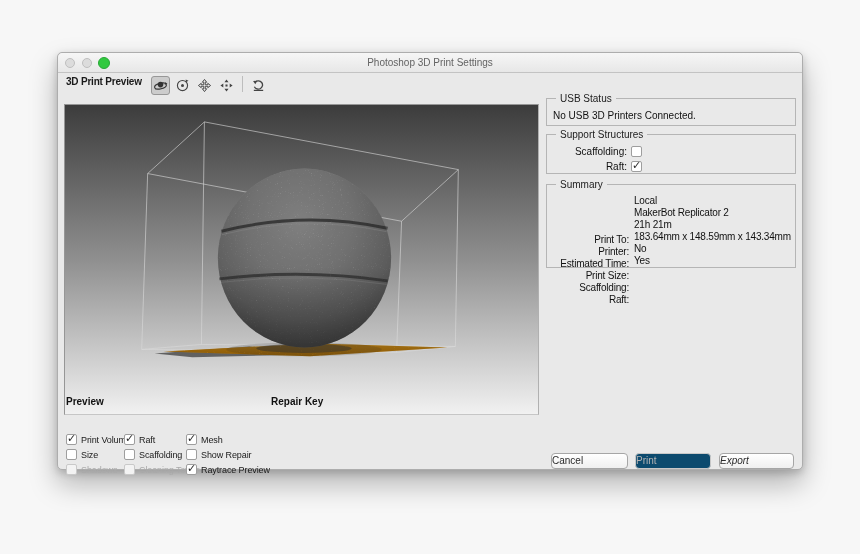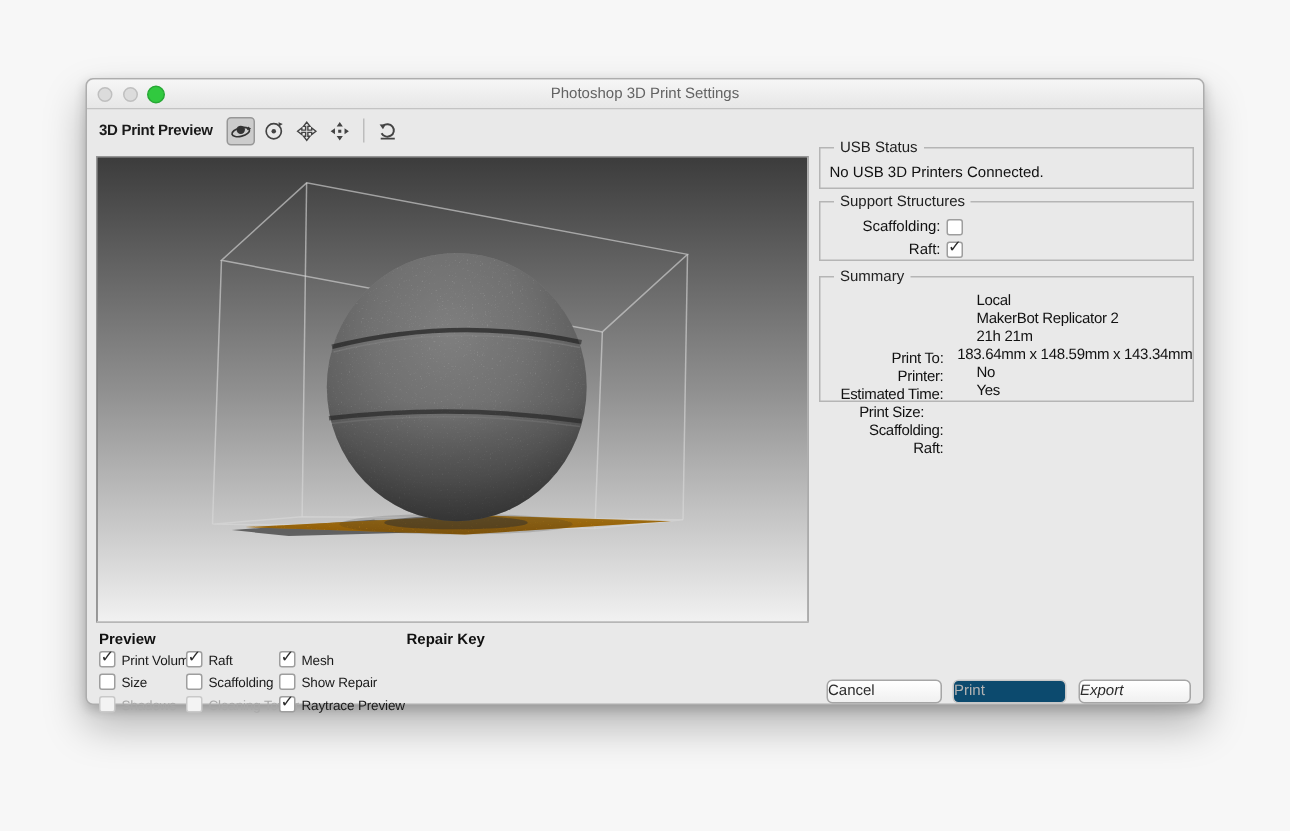--- a/index.html
+++ b/index.html
@@ -32,21 +32,21 @@
     position:absolute;left:0;right:0;top:0;height:20px;line-height:20px;
     text-align:center;font-size:10px;color:#636363;
   }
   .light{position:absolute;top:5px;width:10px;height:10px;border-radius:50%;}
   .light.l1{left:7px;background:#dcdcdc;border:1px solid #bfbfbf;}
   .light.l2{left:24px;background:#dcdcdc;border:1px solid #bfbfbf;}
   .light.l3{left:40px;top:4px;width:12px;height:12px;background:#31c93f;border:1px solid #27a835;}
   
   .toolbar{
     position:absolute;left:8px;top:23px;height:22px;right:8px;
-    display:flex;align-items:center;
+    display:flex;
   }
   .tb-label{font-size:10px;font-weight:bold;color:#1a1a1a;letter-spacing:-.2px;margin-right:9px;}
   .tool{
     width:19px;height:19px;border:1px solid transparent;border-radius:3px;
     background:transparent;display:flex;align-items:center;justify-content:center;
     margin-right:3px;cursor:pointer;
   }
   .tool.selected{background:#cccccc;border-color:#979797;}
   .tool svg{display:block;}
   .tool-sep{width:1px;height:16px;background:#bdbdbd;margin:0 6px 0 3px;}
@@ -71,38 +71,38 @@
   .g-usb .usb-msg{position:absolute;left:6px;top:11px;font-size:10px;color:#111;}
   .g-support{top:81px;height:40px;}
   .sup-row{position:absolute;left:0;right:0;height:12px;display:flex;align-items:center;}
   .sup-row.r1{top:10px;} .sup-row.r2{top:25px;}
   .sup-label{width:80px;text-align:right;font-size:10px;color:#111;}
   .sup-row .cb{margin-left:4px;}
   .g-summary{top:131px;height:84px;}
   .sum-rows{position:absolute;left:0;top:10px;right:0;}
   .sum-row{display:flex;height:12px;line-height:12px;font-size:10px;color:#111;}
   .sum-label{width:82px;text-align:right;letter-spacing:-.2px;margin-top:39px;}
-  .sum-value{margin-left:22px;white-space:nowrap;letter-spacing:-.2px;}
+  .sum-value{margin-left:5px;white-space:nowrap;letter-spacing:-.2px;}
   
   .cb{
     width:11px;height:11px;flex:0 0 11px;
     background:#fff;border:1px solid #9e9e9e;border-radius:2px;
     position:relative;display:inline-block;
   }
   .cb.checked::after{
     content:"✓";position:absolute;left:0px;top:-2px;
     font-size:11px;font-weight:bold;color:#2b2b2b;line-height:11px;
   }
   .cbrow{display:flex;align-items:center;height:15px;cursor:pointer;white-space:nowrap;}
   .cbrow .cb{margin-right:4px;}
   .cbrow .cb-label{font-size:9px;color:#1a1a1a;letter-spacing:-.1px;}
   .cbrow.disabled .cb{border-color:#c9c9c9;background:#f3f3f3;}
   .cbrow.disabled .cb-label{color:#a9a9a9;}
   
-  .opts-title{position:absolute;font-size:10px;font-weight:bold;color:#111;top:368px;}
+  .opts-title{position:absolute;font-size:10px;font-weight:bold;color:#111;top:343px;}
   .t-preview{left:8px;}
   .t-repair{left:213px;}
   .opt-col{position:absolute;top:379px;}
   .col-0{left:8px;} .col-1{left:66px;} .col-2{left:128px;}
   .repair-list{position:absolute;left:213px;top:379px;}
   .key-row{display:flex;align-items:center;height:15px;}
   .key-swatch{width:11px;height:11px;flex:0 0 11px;margin-right:9px;border:1px solid rgba(0,0,0,.25);}
   .key-label{font-size:9px;color:#1a1a1a;}
   
   .btn{

